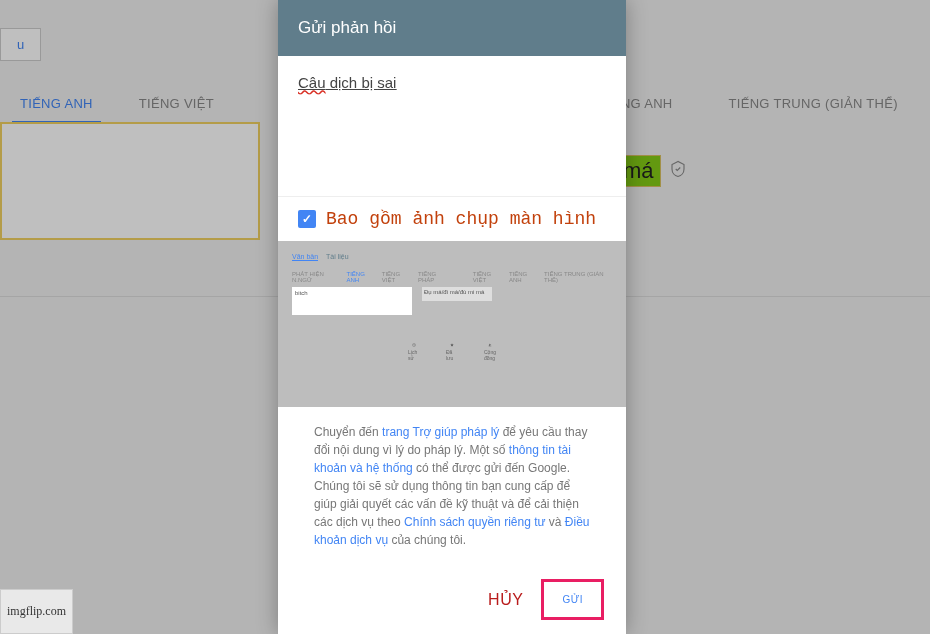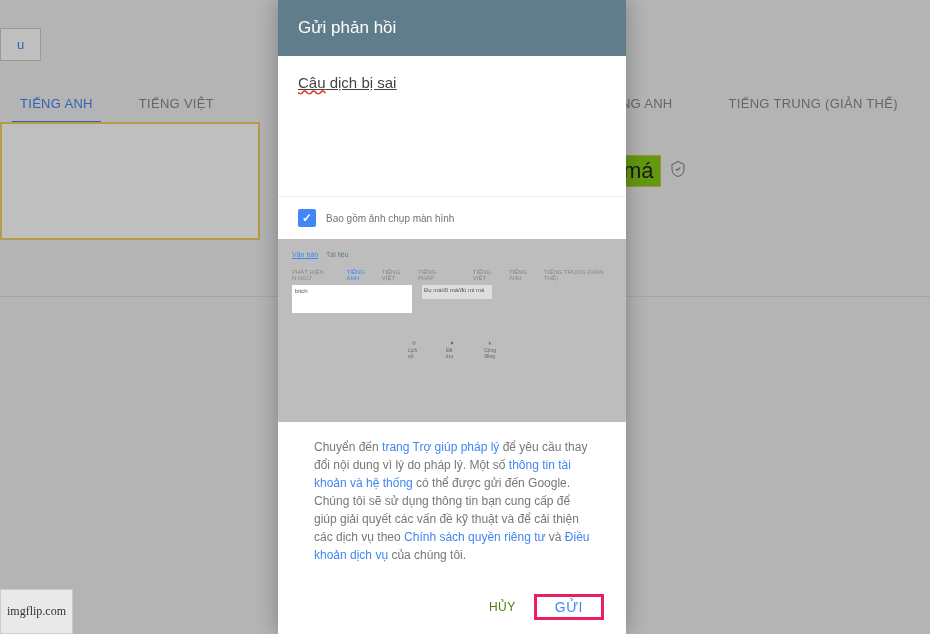--- a/index.html
+++ b/index.html
@@ -163,22 +163,23 @@
       border-radius: 2px;
       display: flex;
       align-items: center;
       justify-content: center;
       color: #fff;
       font-size: 12px;
       font-weight: bold;
     }
     
     .checkbox-label {
-      font-size: 10px;
-      color: #737373;
+      font-size: 18px;
+      color: #c2410c;
+      font-family: Liberation Mono, monospace;
     }
     
     .screenshot-preview {
       background: #bdbdbd;
       height: 195px;
       position: relative;
       padding: 8px;
     }
     
     .preview-inner {
@@ -271,33 +272,33 @@
     
     .modal-buttons {
       display: flex;
       justify-content: flex-end;
       gap: 18px;
       padding: 14px 22px;
       align-items: center;
     }
     
     .btn-cancel {
-      color: #4d7c0f;
-      font-size: 12px;
+      color: #b91c1c;
+      font-size: 16px;
       font-weight: 500;
       cursor: pointer;
       letter-spacing: 0.5px;
     }
     
     .btn-submit {
       color: #4285f4;
-      font-size: 14px;
+      font-size: 10px;
       font-weight: 500;
       cursor: pointer;
-      padding: 2px 18px;
+      padding: 12px 18px;
       border: 3px solid #e91e63;
       letter-spacing: 0.5px;
     }
     
     .watermark {
       position: absolute;
       bottom: 0;
       left: 0;
       background: rgba(255,255,255,0.7);
       color: #333;

